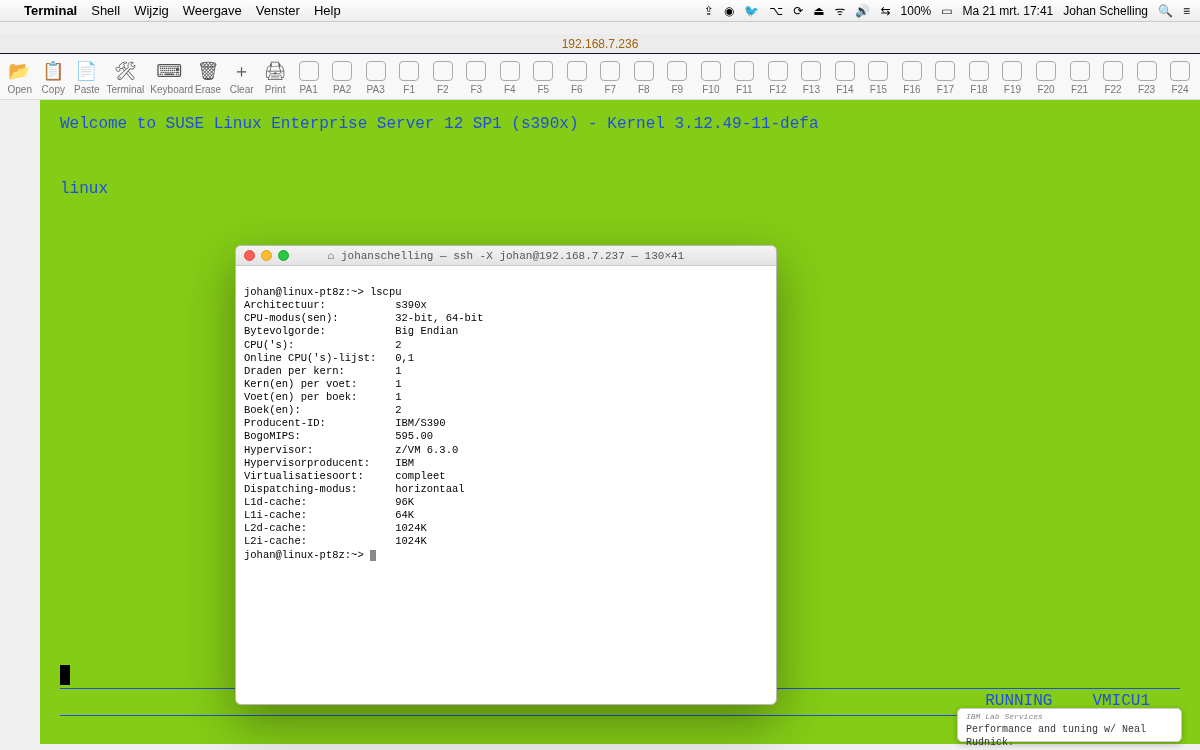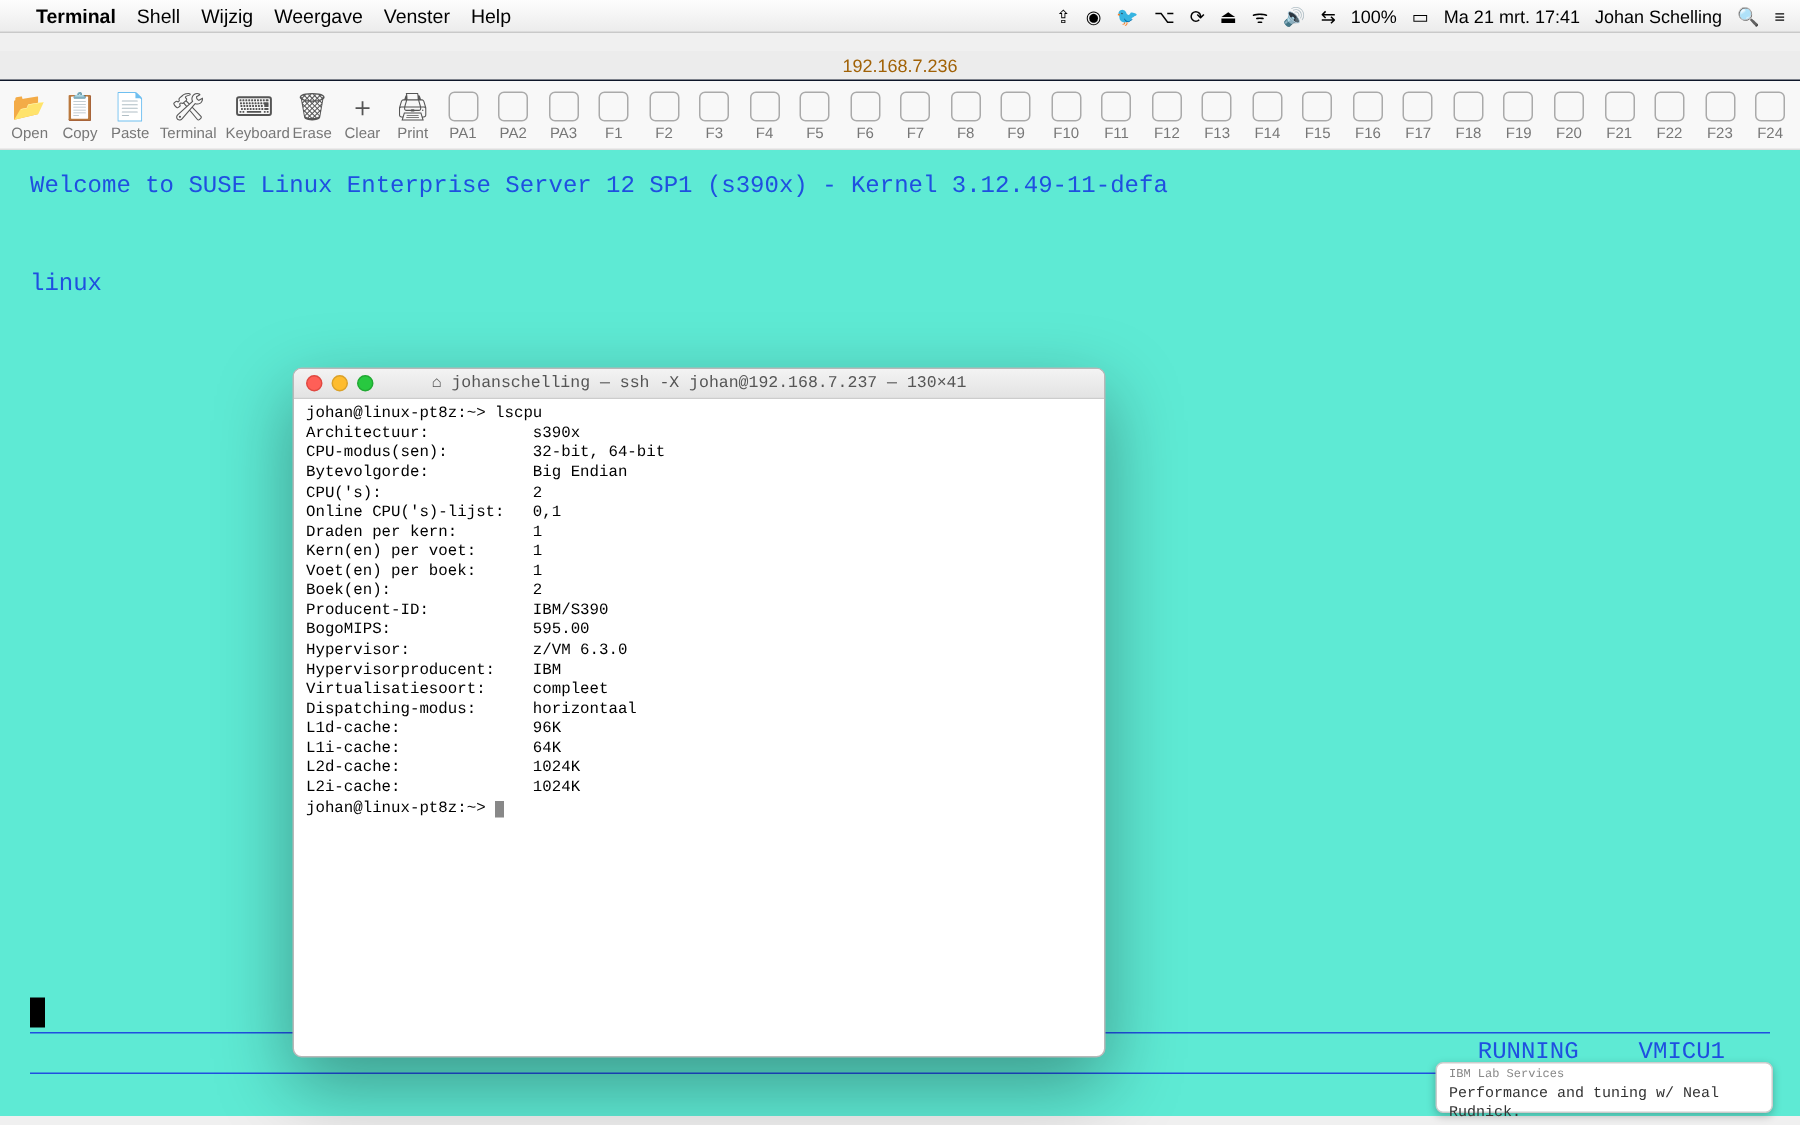--- a/index.html
+++ b/index.html
@@ -8,43 +8,43 @@
   .menubar .apple { font-size:14px; }
   .menubar .app { font-weight:700;}
   .menubar .spacer { flex:1;}
   .menubar .right { display:flex; gap:10px; align-items:center; font-size:12px;}
   .menubar .right span { display:inline-flex; align-items:center;}
   .window-title { height:20px; text-align:center; font-size:12px; color:#a16207; line-height:20px; background:#ececec; border-bottom:1px solid #0f172a;margin-top:12px;}
   .toolbar { background:#f8f8f8; border-bottom:1px solid #ddd; padding:4px 6px; display:flex; gap:6px;}
   .tbtn { width:38px; text-align:center; font-size:10px; color:#777;}
   .tbtn .ticon{ height:26px; display:flex; align-items:center; justify-content:center; font-size:18px; color:#555;}
   .tbtn .ticon.box{ border:1.5px solid #aaa; border-radius:4px; width:20px; height:20px; margin:3px auto;}
-  .terminal-body { position:relative; background:#5eead4; height:644px; font-family:"Menlo","Courier New",monospace; font-size:16px; color:#1f4fe0; padding:14px 20px; line-height:1.35;}
+  .terminal-body { position:relative; background:#84cc16; height:644px; font-family:"Menlo","Courier New",monospace; font-size:16px; color:#1f4fe0; padding:14px 20px; line-height:1.35;margin-left:40px;}
   .blueline { color:#1f4fe0; font-weight:500;}
   .cursor { display:inline-block; width:10px; height:20px; background:#000; vertical-align:text-bottom;}
   .status-top { position:absolute; left:20px; right:20px; bottom:56px;}
   .statusbar1 { position:absolute; bottom:28px; left:20px; right:20px; border-top:1.5px solid #1f4fe0; border-bottom:1.5px solid #1f4fe0; display:flex; font-size:16px; padding:2px 10px;align-items:flex-end;}
   .statusbar1 .s-right{ margin-left:auto; display:flex; gap:40px; padding-right:20px;}
   .statusbar2 { position:absolute; bottom:2px; left:20px; right:20px; display:flex; font-size:16px; padding:2px 10px;}
   .statusbar2 .s-left{ padding-left:20px;}
   .statusbar2 .s-mid{ position:absolute; left:50%; transform:translateX(-20px);}
   .popup { position:absolute; top:145px; left:195px; width:542px; height:460px; background:#fff; border:1px solid #b8b8b8; border-radius:6px; box-shadow:0 18px 50px rgba(0,0,0,.35); overflow:hidden;}
   .popup .ptitle { height:20px; background:linear-gradient(#f3f3f3,#e3e3e3); border-bottom:1px solid #ccc; position:relative; text-align:center; font-size:11px; color:#555; line-height:20px;}
   .traffic{ position:absolute; left:8px; top:4px; display:flex; gap:6px;}
   .traffic div{ width:11px; height:11px; border-radius:50%;}
   .tl-r{background:#ff5f57;border:0.5px solid #e04840;}
   .tl-y{background:#febc2e;border:0.5px solid #dba128;}
   .tl-g{background:#28c840;border:0.5px solid #20a932;}
   .ptabs{ height:18px; background:#eee; border-bottom:1px solid #ccc; display:flex;}
   .ptab{ flex:1; text-align:center; font-size:10.5px; color:#555; line-height:18px; border-right:1px solid #ccc;}
   .ptab-plus{ width:22px; text-align:center; line-height:18px; color:#777;}
-  .pbody{ padding:4px 8px; font-family:"Menlo","Courier New",monospace; font-size:10.5px; color:#000; white-space:pre; line-height:1.25;}
+  .pbody{ padding:20px 8px; font-family:"Menlo","Courier New",monospace; font-size:10.5px; color:#000; white-space:pre; line-height:1.25;}
   .pbody .pcursor{ display:inline-block; width:6px; height:11px; background:#888; vertical-align:text-bottom;}
   .notif{ position:absolute; right:18px; bottom:2px; width:225px; height:34px; background:#fff; border:1px solid #ccc; border-radius:5px; box-shadow:0 2px 6px rgba(0,0,0,.25); font-size:10px; color:#333; padding:3px 8px;}
-  .notif .nhead{ font-size:8px; color:#888;}
+  .notif .nhead{ font-size:8px; color:#888;font-style:italic;}
 </style>
 </head>
 <body>
 
 <div class="menubar">
   <span class="apple"></span>
   <span class="app">Terminal</span>
   <span>Shell</span>
   <span>Wijzig</span>
   <span>Weergave</span>

